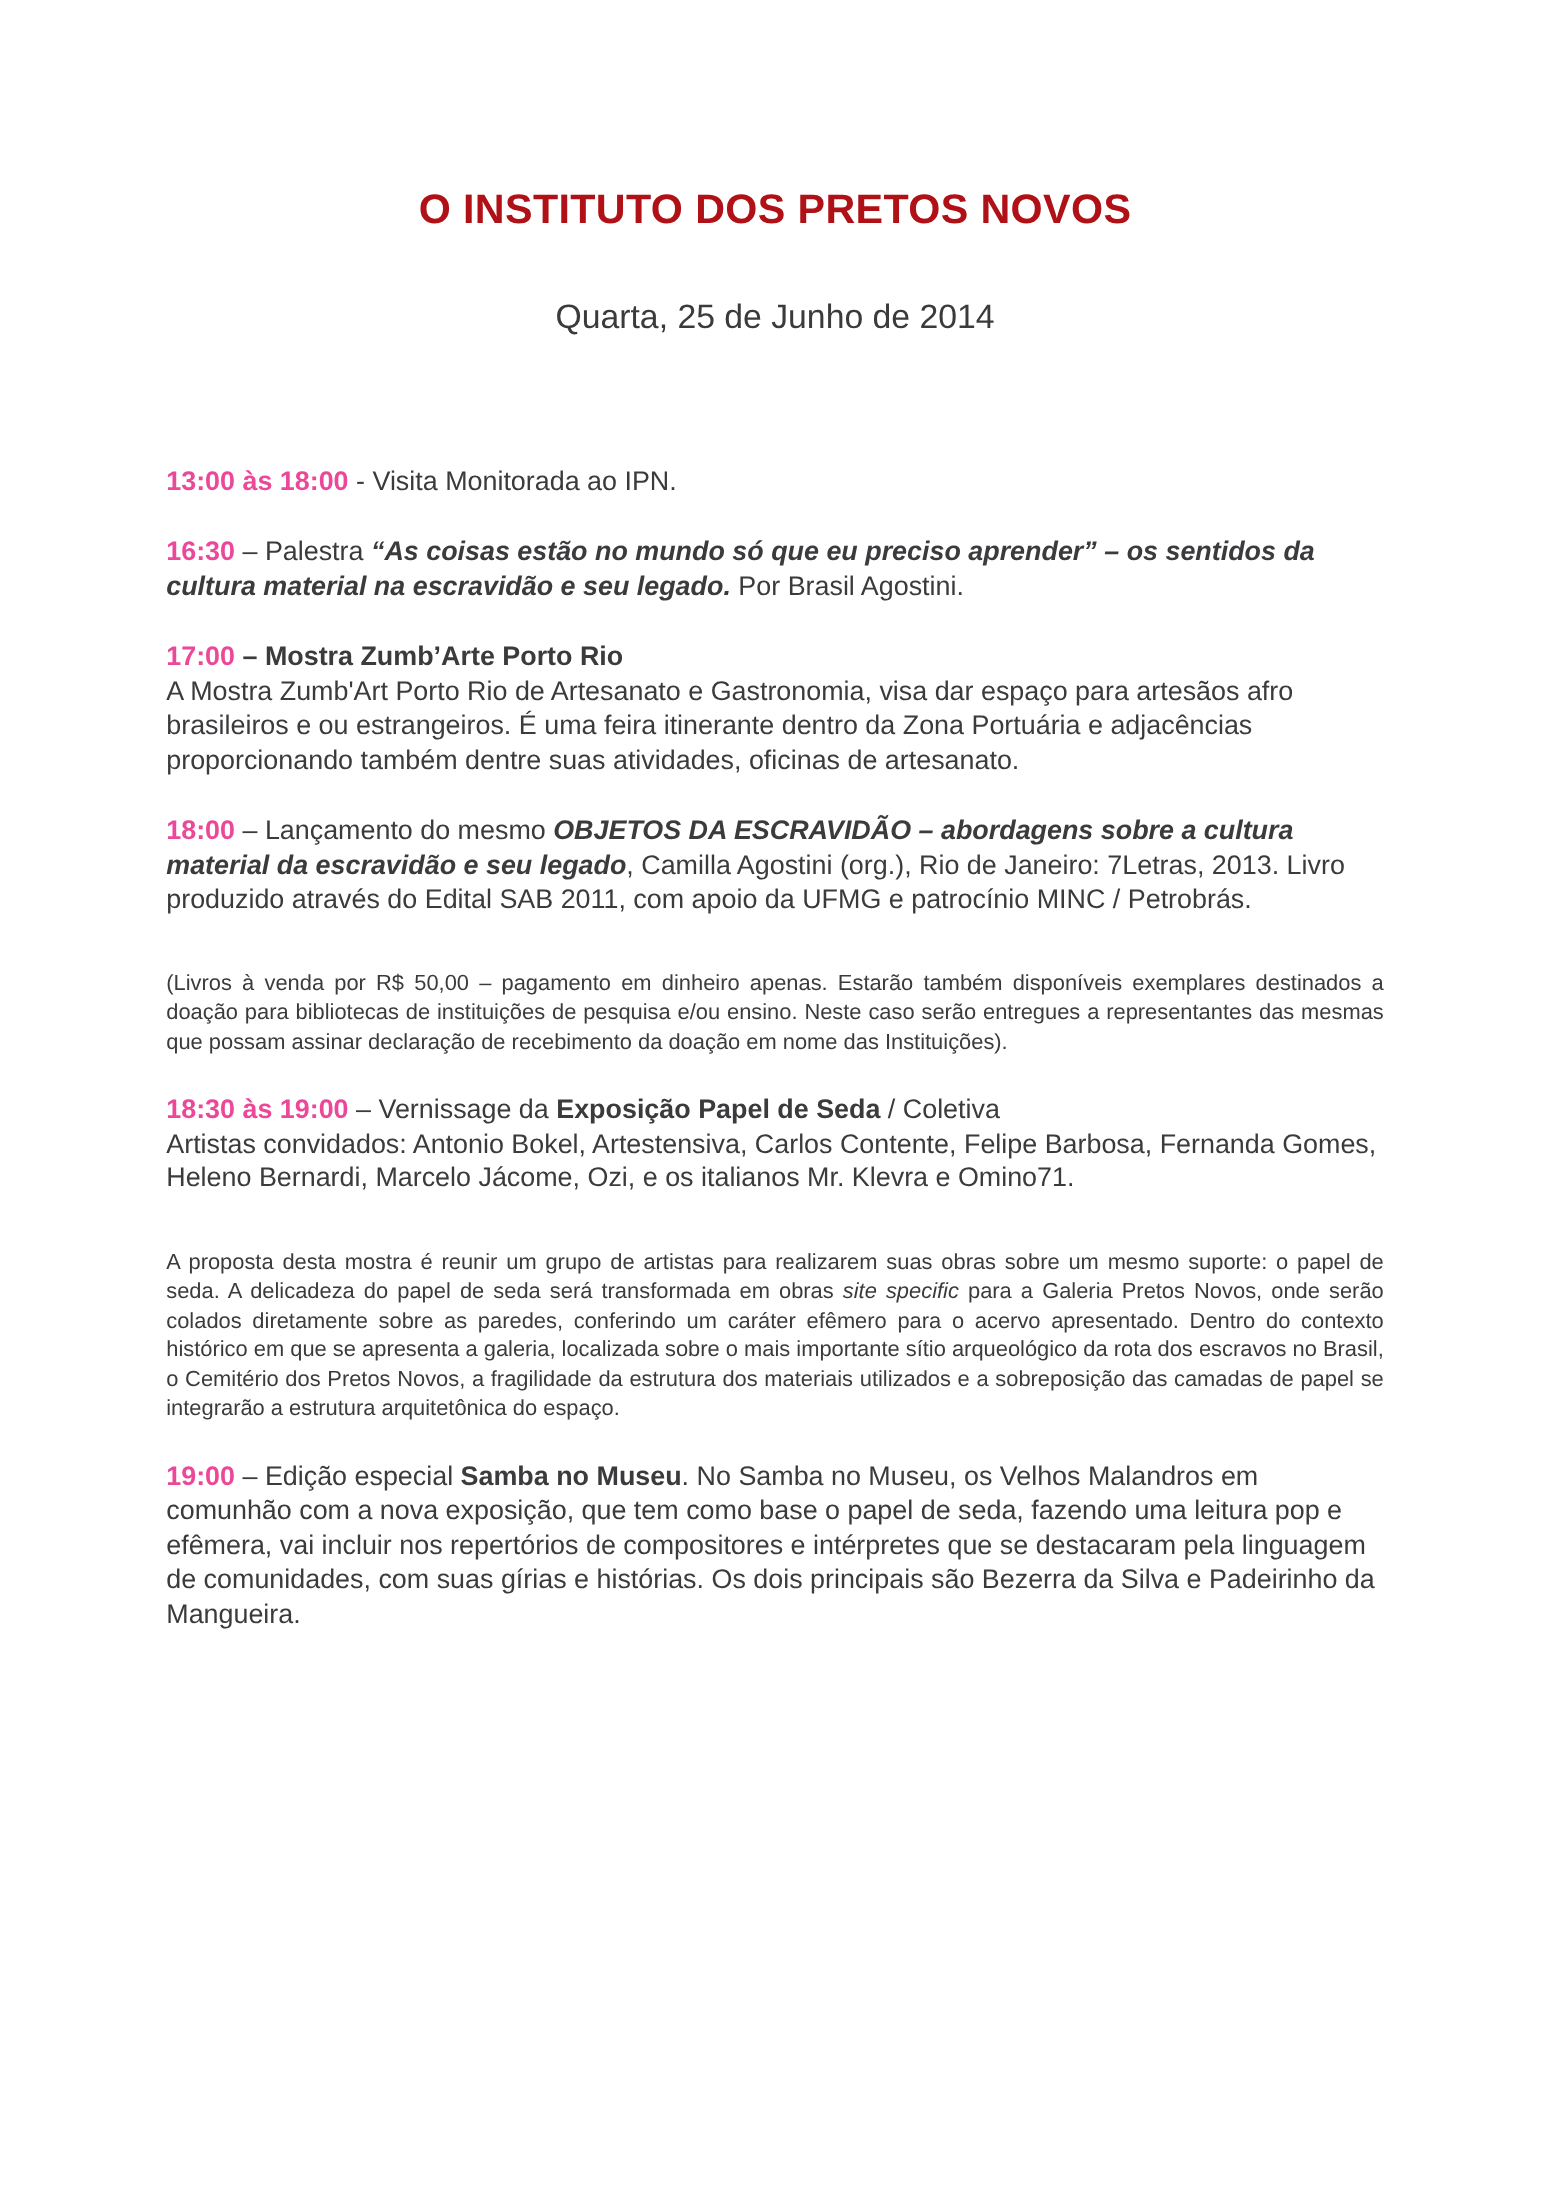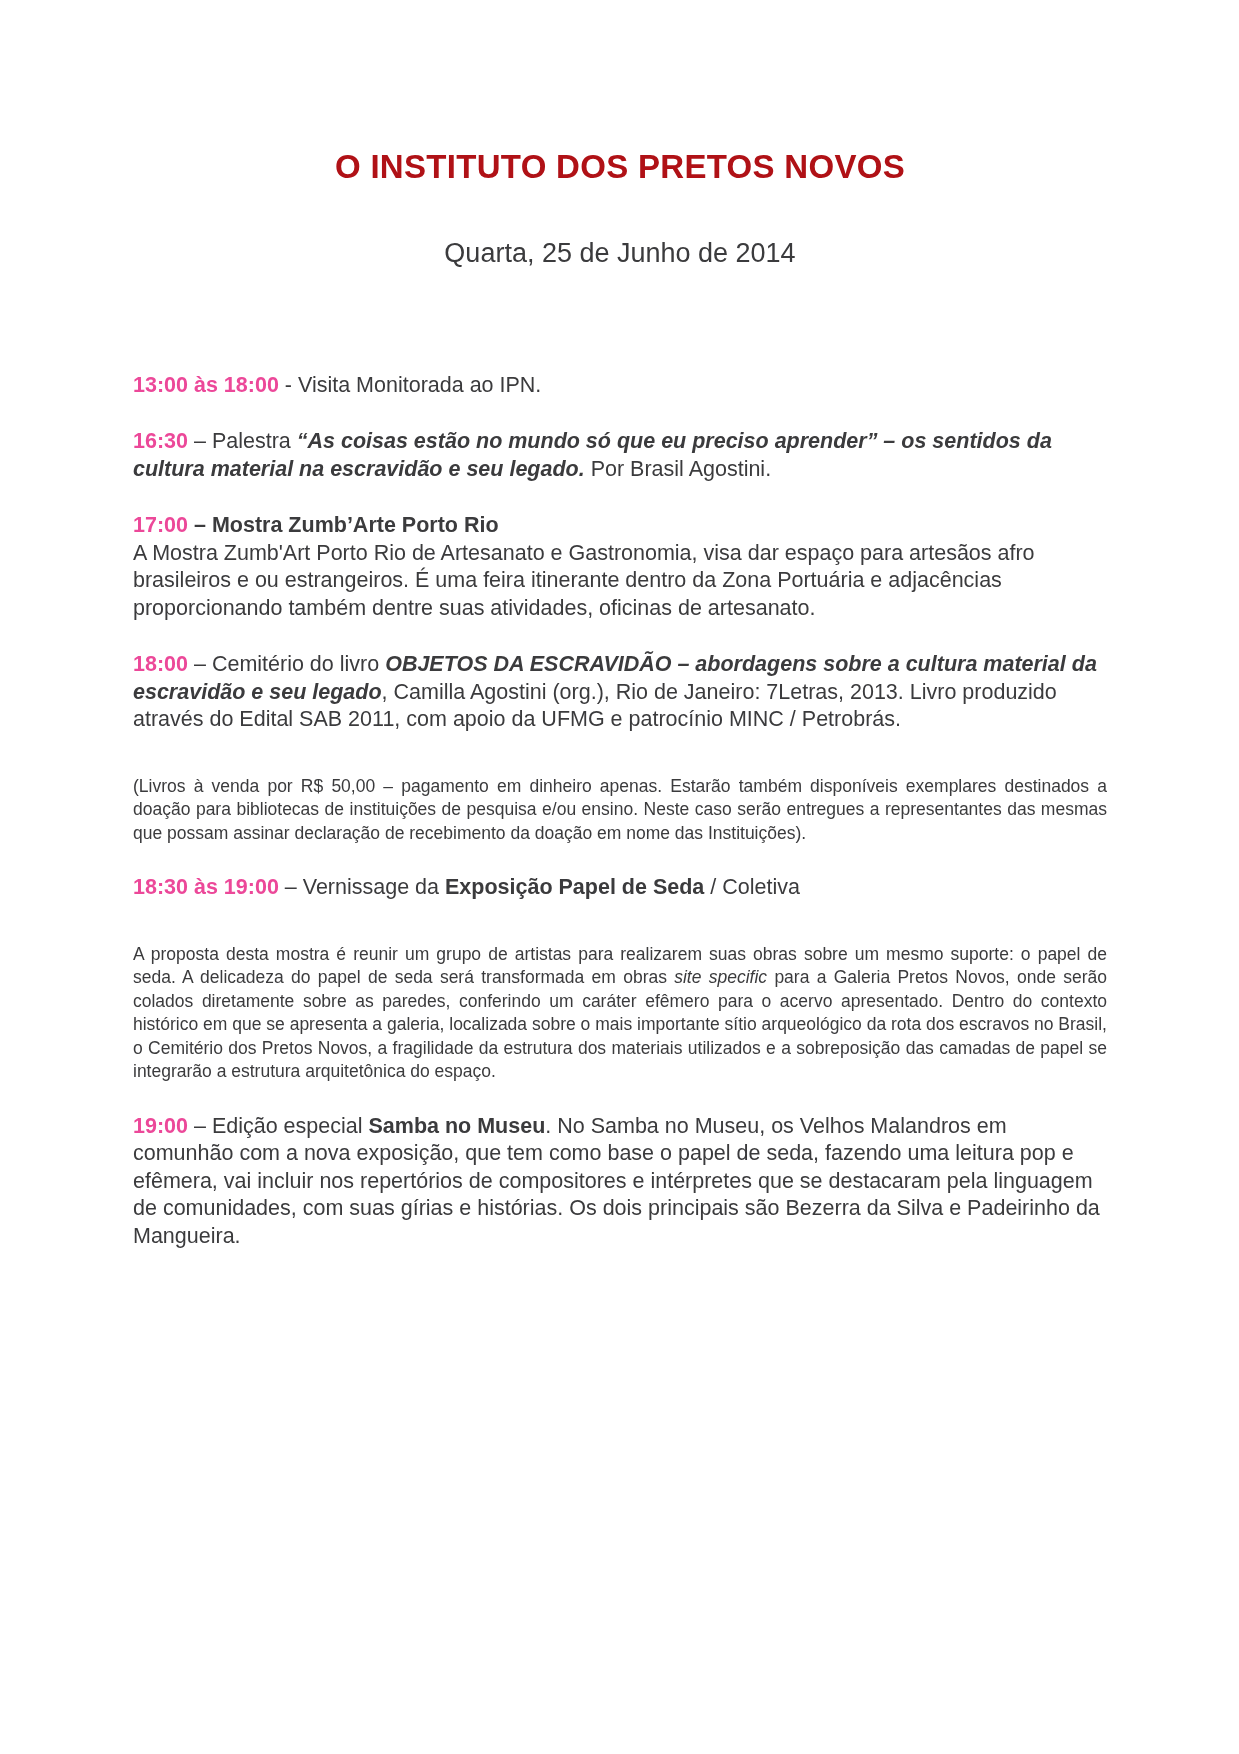--- a/index.html
+++ b/index.html
@@ -77,25 +77,25 @@
 
   <div class="events">
 
     <p class="event"><span class="time">13:00 às 18:00</span><span> - Visita Monitorada ao IPN.</span></p>
 
 
     <p class="event"><span class="time">16:30</span><span> – Palestra </span><span class="bi">“As coisas estão no mundo só que eu preciso aprender” – os sentidos da cultura material na escravidão e seu legado.</span><span> Por Brasil Agostini.</span></p>
 
     <p class="event"><span class="time">17:00</span><span class="b"> – Mostra Zumb’Arte Porto Rio</span><br><span>A Mostra Zumb'Art Porto Rio de Artesanato e Gastronomia, visa dar espaço para artesãos afro brasileiros e ou estrangeiros. É uma feira itinerante dentro da Zona Portuária e adjacências proporcionando também dentre suas atividades, oficinas de artesanato.</span></p>
 
-    <p class="event"><span class="time">18:00</span><span> – Cemitério do livro </span><span class="bi">OBJETOS DA ESCRAVIDÃO – abordagens sobre a cultura material da escravidão e seu legado</span><span>, Camilla Agostini (org.), Rio de Janeiro: 7Letras, 2013. Livro produzido através do Edital SAB 2011, com apoio da UFMG e patrocínio MINC / Petrobrás.</span></p>
+    <p class="event"><span class="time">18:00</span><span> – Lançamento do mesmo </span><span class="bi">OBJETOS DA ESCRAVIDÃO – abordagens sobre a cultura material da escravidão e seu legado</span><span>, Camilla Agostini (org.), Rio de Janeiro: 7Letras, 2013. Livro produzido através do Edital SAB 2011, com apoio da UFMG e patrocínio MINC / Petrobrás.</span></p>
 
     <p class="note">(Livros à venda por R$ 50,00 – pagamento em dinheiro apenas. Estarão também disponíveis exemplares destinados a doação para bibliotecas de instituições de pesquisa e/ou ensino. Neste caso serão entregues a representantes das mesmas que possam assinar declaração de recebimento da doação em nome das Instituições).</p>
 
-    <p class="event"><span class="time">18:30 às 19:00</span><span> – Vernissage da </span><span class="b">Exposição Papel de Seda</span><span> / Coletiva</span><br></p>
+    <p class="event"><span class="time">18:30 às 19:00</span><span> – Vernissage da </span><span class="b">Exposição Papel de Seda</span><span> / Coletiva</span><br><span>Artistas convidados: Antonio Bokel, Artestensiva, Carlos Contente, Felipe Barbosa, Fernanda Gomes, Heleno Bernardi, Marcelo Jácome, Ozi, e os italianos Mr. Klevra e Omino71.</span></p>
 
     <p class="note"><span>A proposta desta mostra é reunir um grupo de artistas para realizarem suas obras sobre um mesmo suporte: o papel de seda. A delicadeza do papel de seda será transformada em obras </span><span class="i">site specific</span><span> para a Galeria Pretos Novos, onde serão colados diretamente sobre as paredes, conferindo um caráter efêmero para o acervo apresentado. Dentro do contexto histórico em que se apresenta a galeria, localizada sobre o mais importante sítio arqueológico da rota dos escravos no Brasil, o Cemitério dos Pretos Novos, a fragilidade da estrutura dos materiais utilizados e a sobreposição das camadas de papel se integrarão a estrutura arquitetônica do espaço.</span></p>
 
     <p class="event"><span class="time">19:00</span><span> – Edição especial </span><span class="b">Samba no Museu</span><span>. No Samba no Museu, os Velhos Malandros em comunhão com a nova exposição, que tem como base o papel de seda, fazendo uma leitura pop e efêmera, vai incluir nos repertórios de compositores e intérpretes que se destacaram pela linguagem de comunidades, com suas gírias e histórias. Os dois principais são Bezerra da Silva e Padeirinho da Mangueira.</span></p>
 
 
   </div>
 </div>
 
 </body></html>

